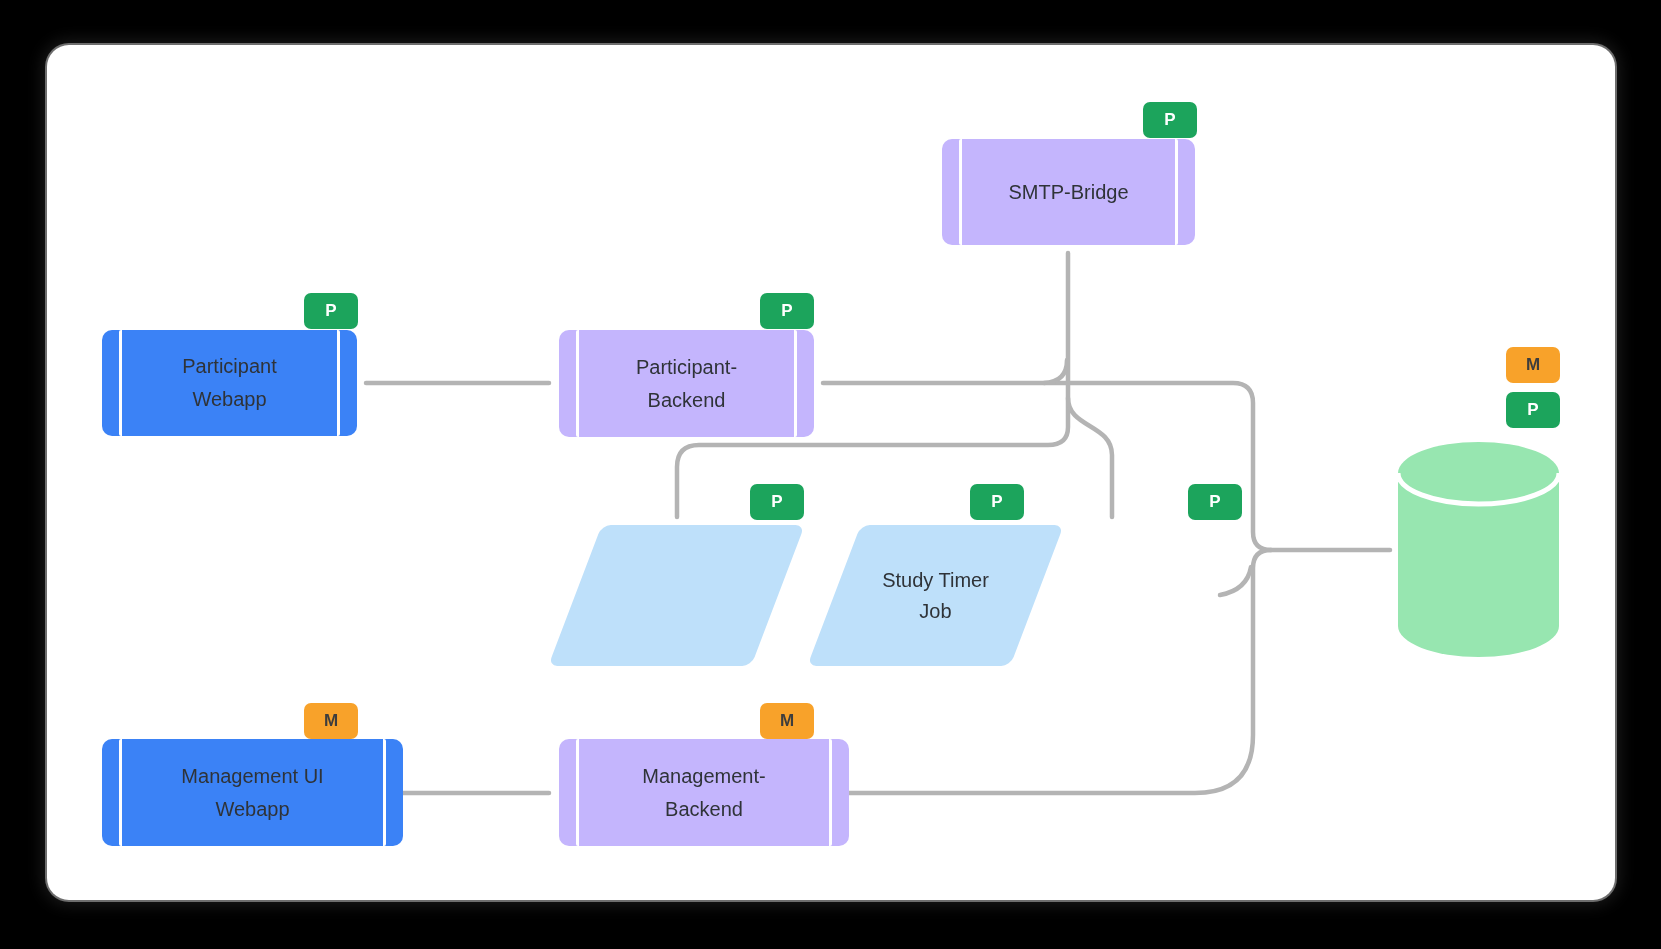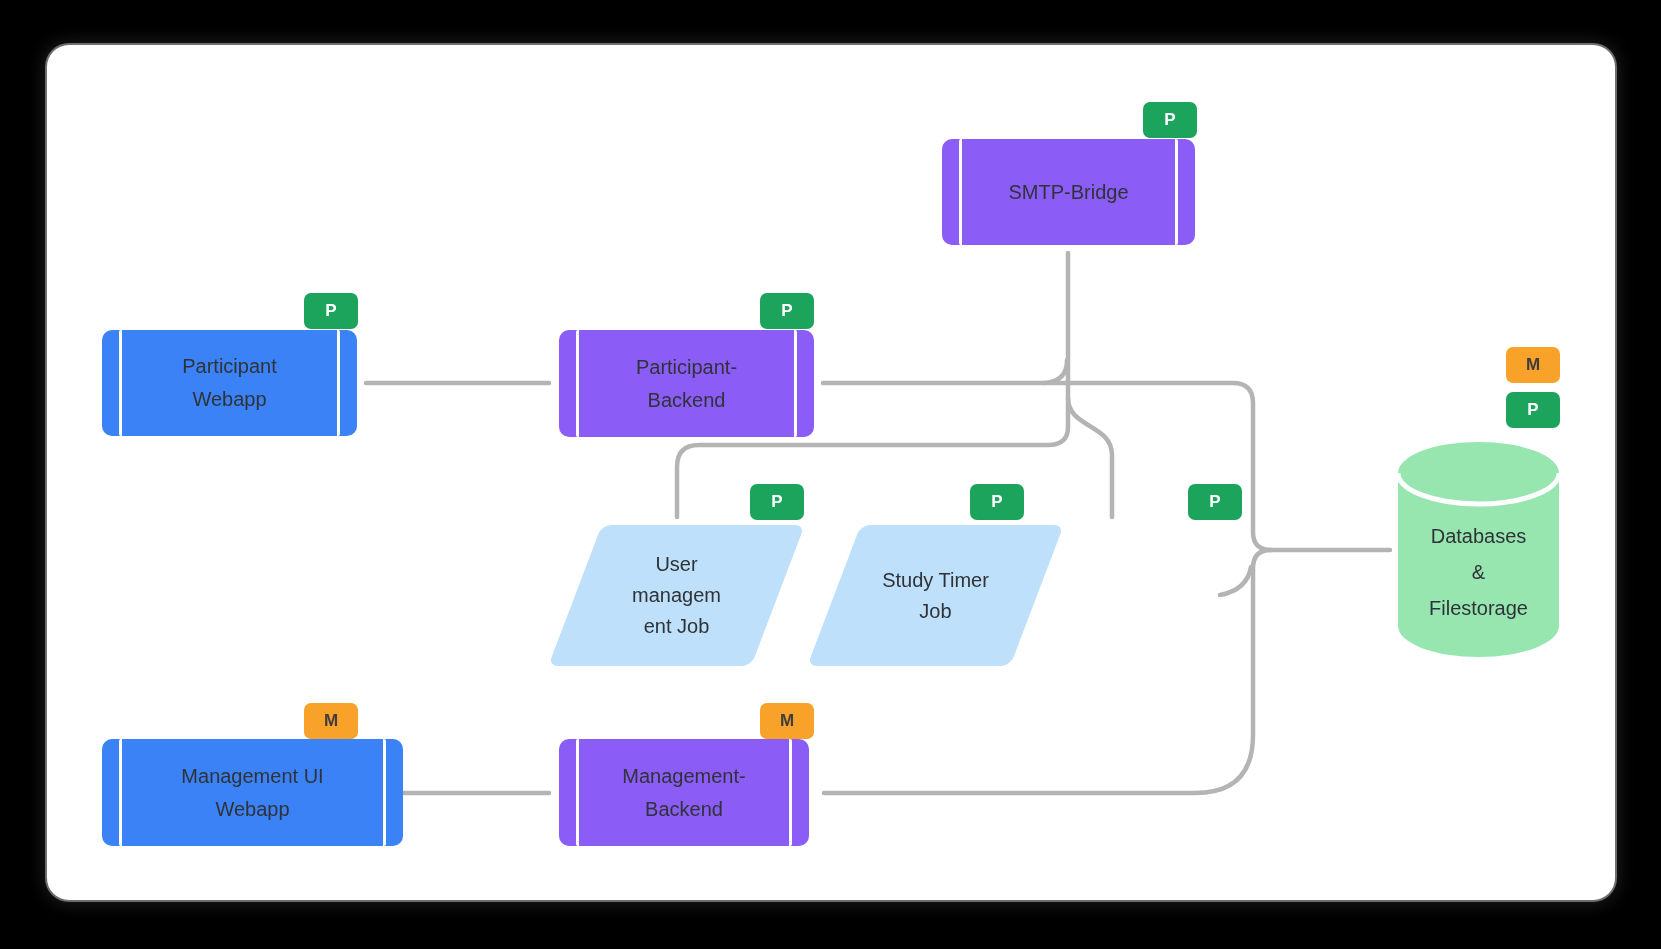--- a/index.html
+++ b/index.html
@@ -6,21 +6,21 @@
   .stage{position:relative;width:1661px;height:949px;overflow:hidden;
          font-family:"Liberation Sans","DejaVu Sans",sans-serif;}
   .card{position:absolute;left:47px;top:45px;width:1568px;height:855px;
         background:#fff;border-radius:22px;
         box-shadow:0 0 0 2px rgba(225,225,225,.45),0 0 16px 5px rgba(255,255,255,.10);}
   svg.wires{position:absolute;left:0;top:0;width:1661px;height:949px;}
   svg.wires path{stroke:#b4b4b4;stroke-width:4.5;fill:none;
                  stroke-linecap:round;stroke-linejoin:round;}
   .node{position:absolute;color:#2f3338;font-size:20px;text-align:center;}
   .box{border-radius:10px;display:flex;align-items:center;justify-content:center;}
-  .box.blue{background:#8b5cf6;}
+  .box.blue{background:#c4b5fd;}
   .box.yellow{background:#3b82f6;}
   .box-inner{position:absolute;left:17px;right:17px;top:0;bottom:0;
              border-left:3px solid #fff;border-right:3px solid #fff;border-radius:2px;}
   .label{white-space:pre-line;line-height:33px;position:relative;}
   .job .label{line-height:31px;}
   .job{display:flex;align-items:center;justify-content:center;}
   .job-shape{position:absolute;left:0;top:0;right:0;bottom:0;background:#bee0fa;
              border-radius:9px;transform:skewX(-20.8deg);}
   .badge{position:absolute;width:54px;height:36px;border-radius:7px;
          display:flex;align-items:center;justify-content:center;
@@ -64,53 +64,47 @@
 
   <div class="node box blue" style="left:559px;top:330px;width:255px;height:107px">
     <div class="box-inner"></div>
     <div class="label">Participant-
 Backend</div>
   </div>
   <div class="badge p" style="left:760px;top:293px">P</div>
 
   <div class="node job" style="left:575px;top:525px;width:203px;height:141px">
     <div class="job-shape"></div>
-    <div class="label">User
-managem
-ent Job</div>
   </div>
   <div class="badge p" style="left:750px;top:484px">P</div>
 
   <div class="node job" style="left:834px;top:525px;width:203px;height:141px">
     <div class="job-shape"></div>
     <div class="label">Study Timer
 Job</div>
   </div>
   <div class="badge p" style="left:970px;top:484px">P</div>
 
   <div class="badge p" style="left:1188px;top:484px">P</div>
 
   <div class="node box yellow" style="left:102px;top:739px;width:301px;height:107px">
     <div class="box-inner"></div>
     <div class="label">Management UI
 Webapp</div>
   </div>
   <div class="badge m" style="left:304px;top:703px">M</div>
 
-  <div class="node box blue" style="left:559px;top:739px;width:250px;height:107px">
+  <div class="node box blue" style="left:559px;top:739px;width:290px;height:107px">
     <div class="box-inner"></div>
     <div class="label">Management-
 Backend</div>
   </div>
   <div class="badge m" style="left:760px;top:703px">M</div>
 
   <div class="node db" style="left:1398px;top:442px;width:161px;height:215px">
     <svg width="161" height="215" viewBox="0 0 161 215">
       <path d="M0,31 A80.5,31 0 0 1 161,31 L161,184 A80.5,31 0 0 1 0,184 Z" fill="#97e6b0"></path>
       <path d="M0,31 A80.5,31 0 0 0 161,31" fill="none" stroke="#ffffff" stroke-width="5"></path>
     </svg>
-    <div class="label">Databases
-&amp;
-Filestorage</div>
   </div>
   <div class="badge m" style="left:1506px;top:347px">M</div>
   <div class="badge p" style="left:1506px;top:392px">P</div>
 </div>
 
 </body></html>

